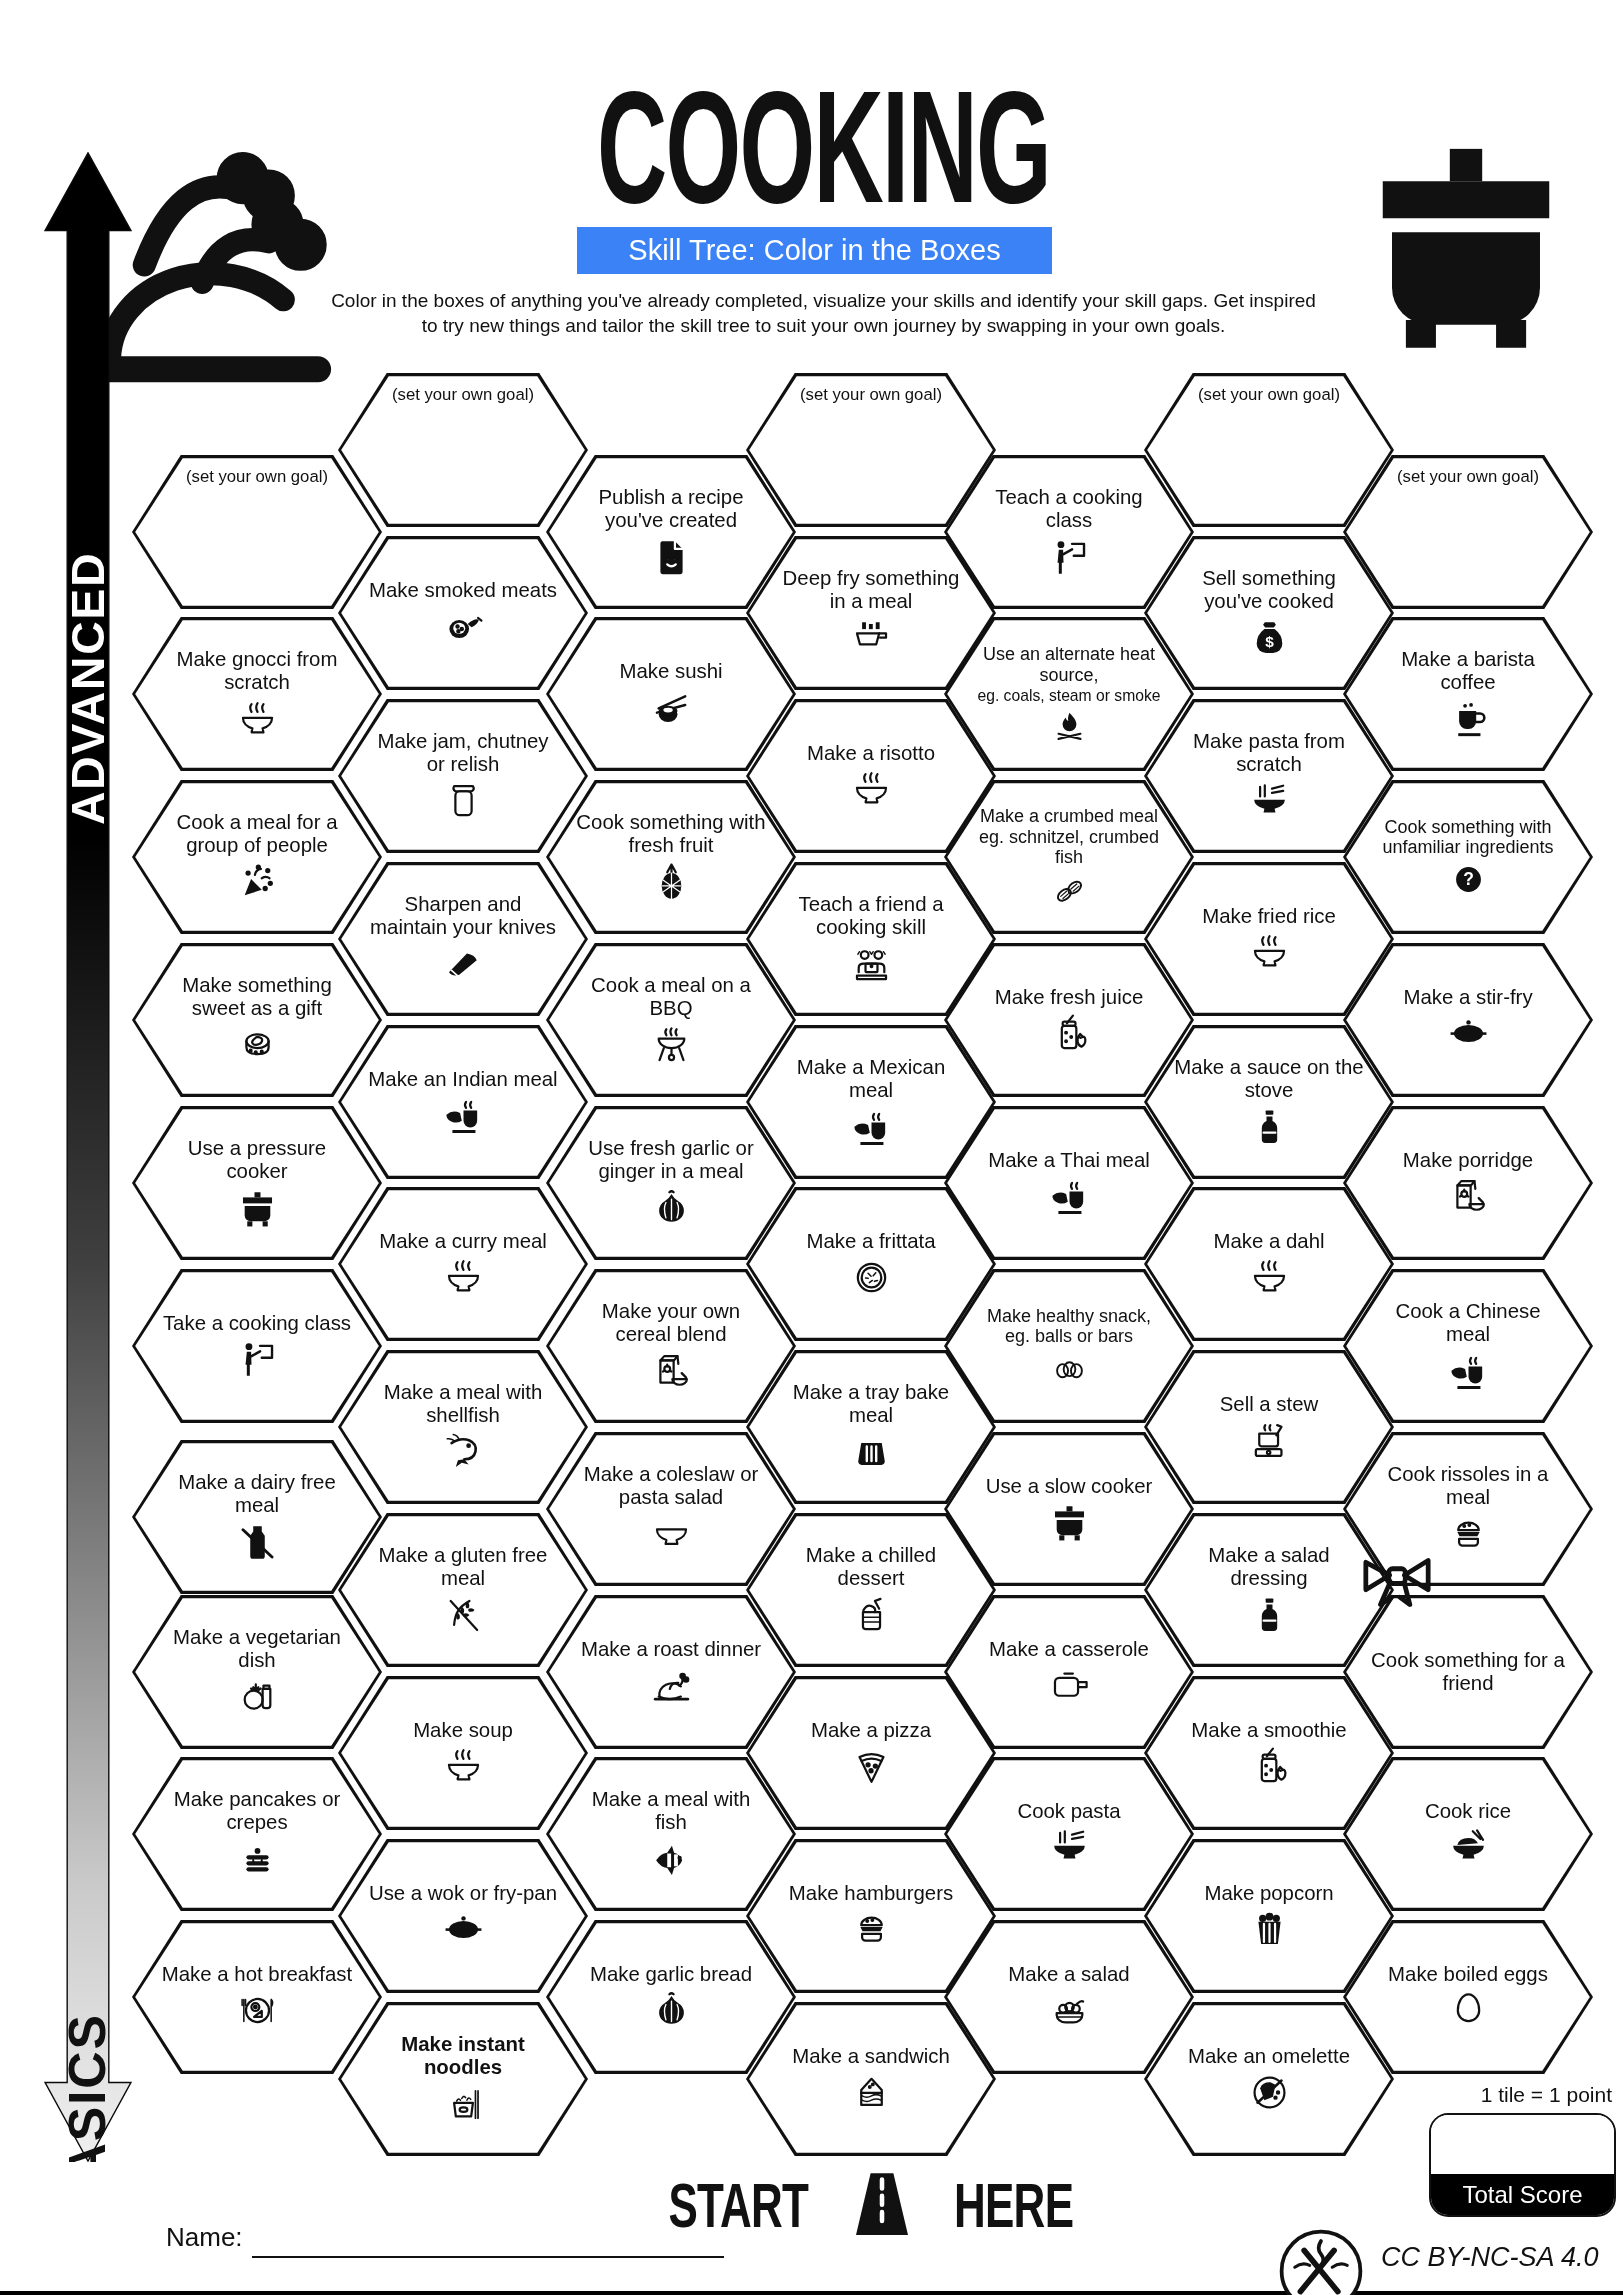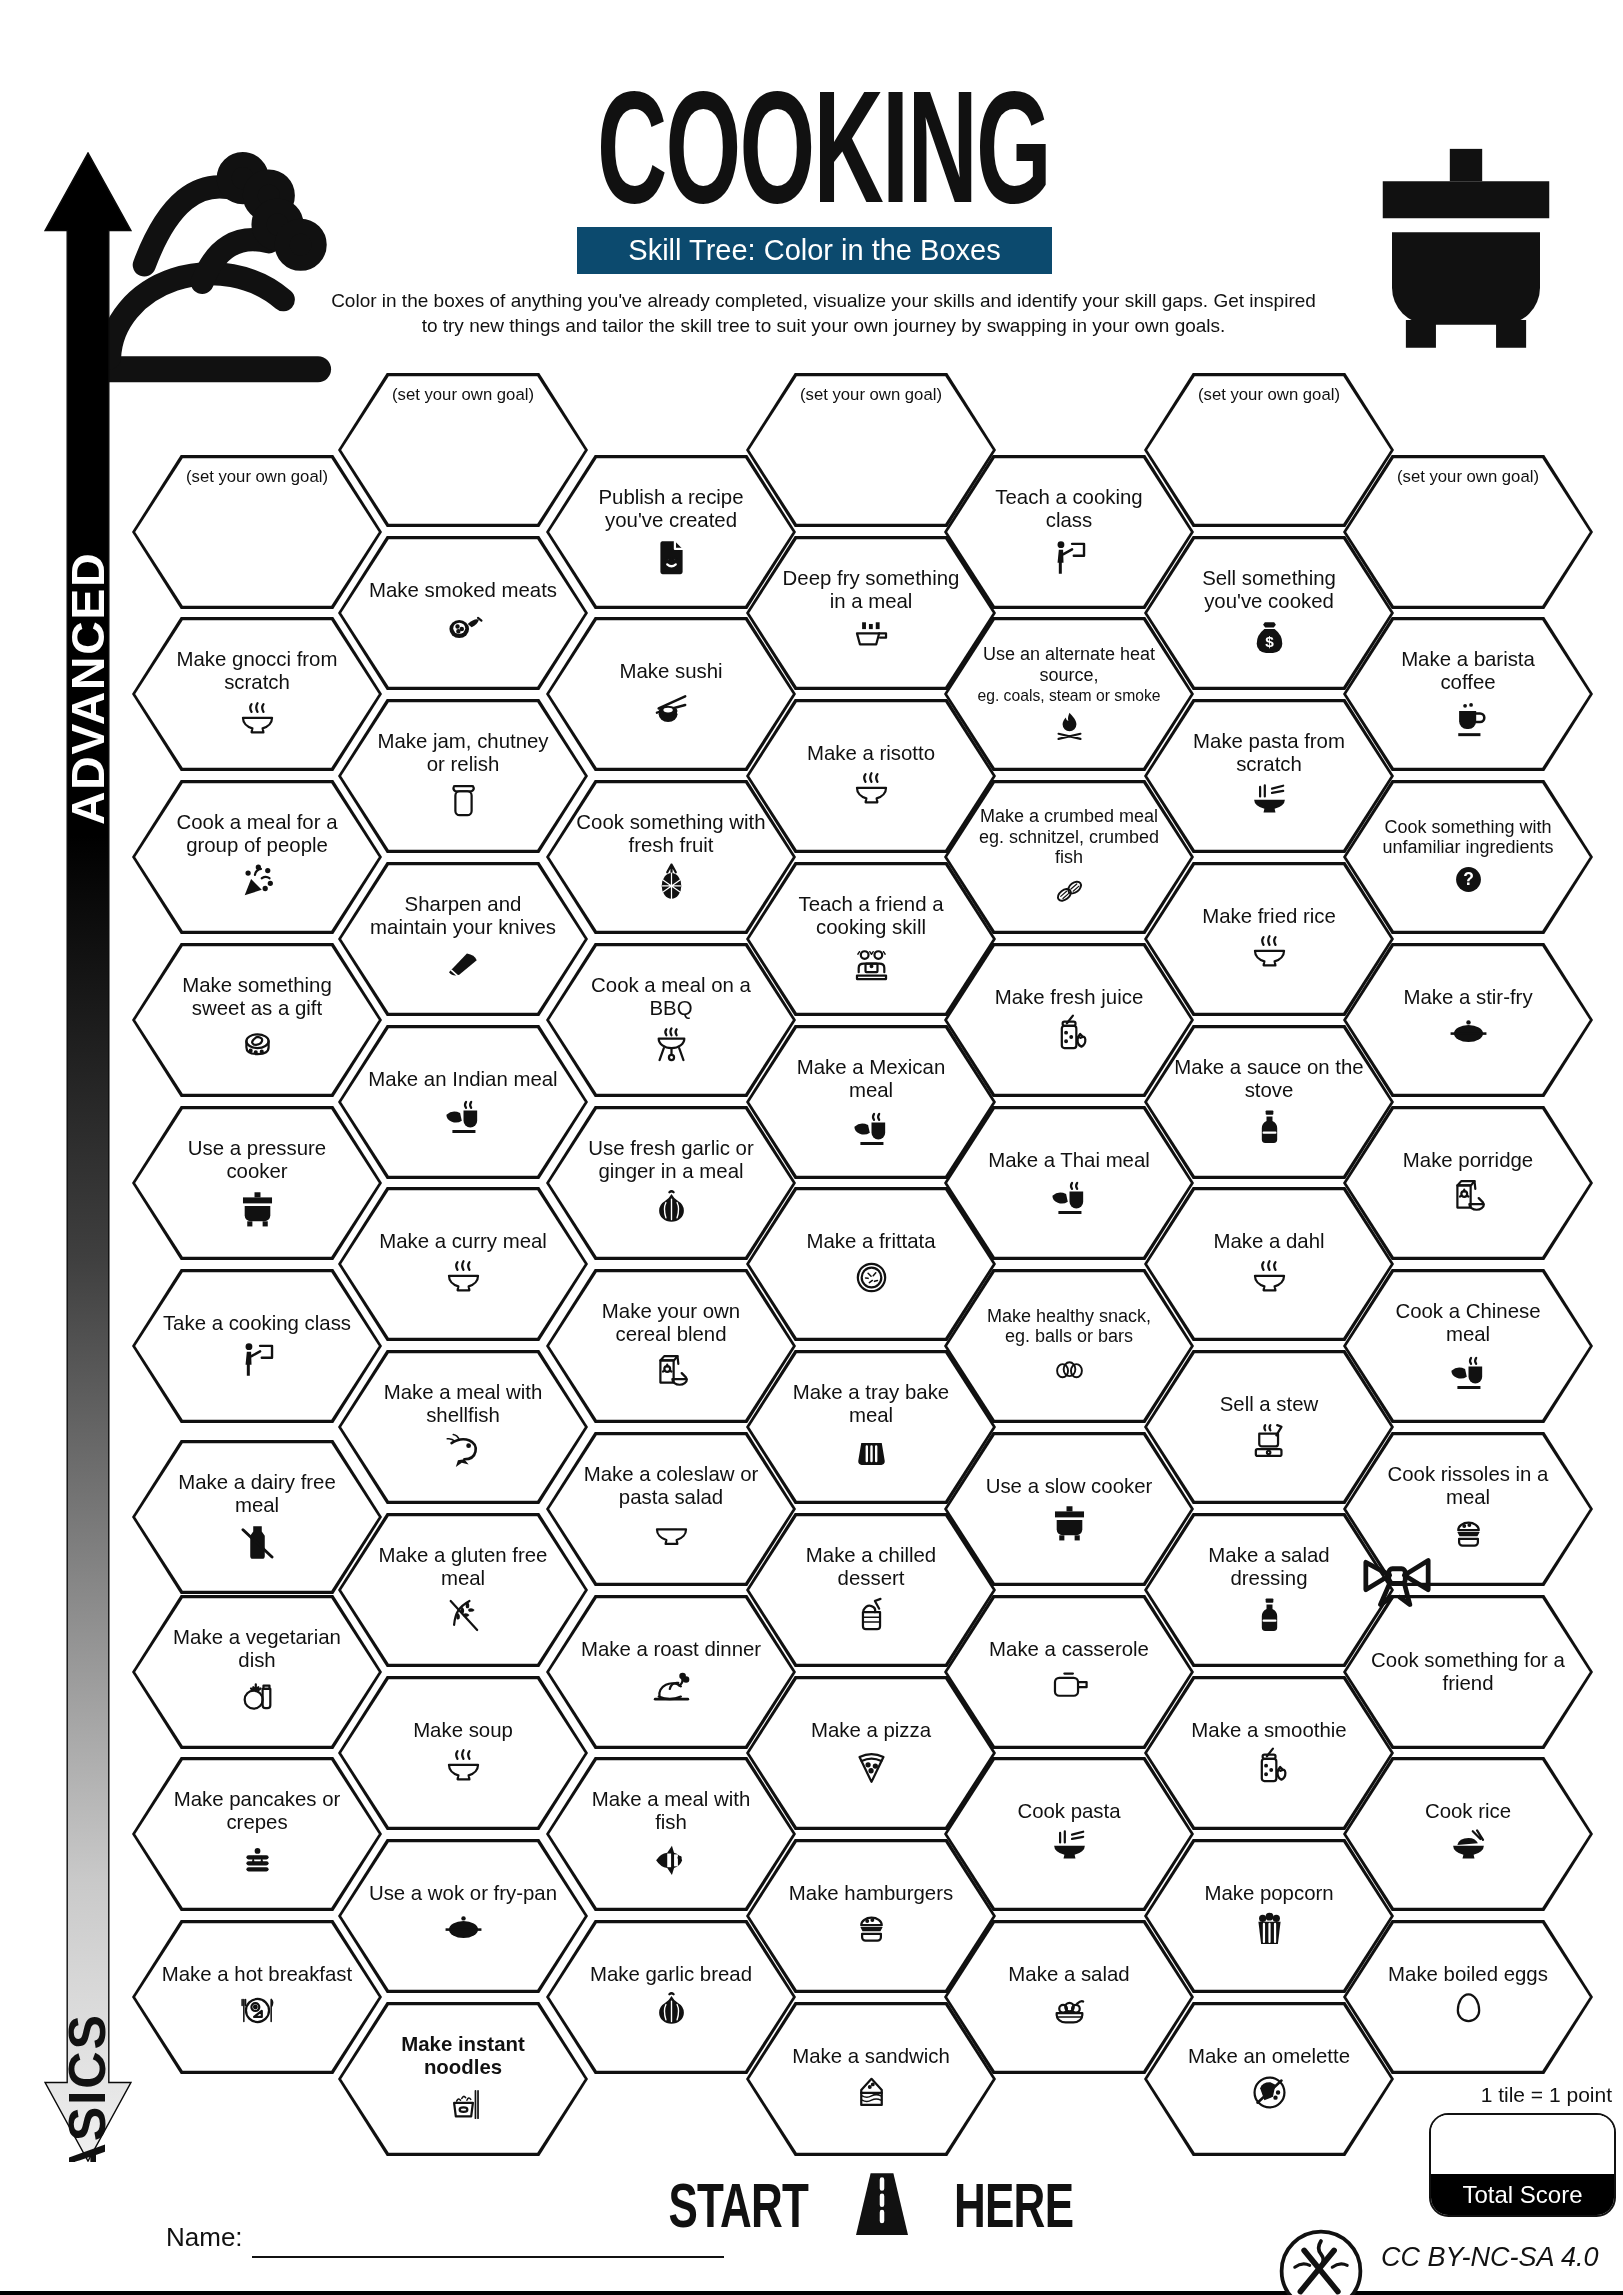--- a/index.html
+++ b/index.html
@@ -3,21 +3,21 @@
 <meta charset="utf-8">
 <style>
   html,body{margin:0;padding:0;background:#fff;}
   .poster{position:relative;width:1623px;height:2295px;background:#fff;color:#111;
     font-family:"Liberation Sans",sans-serif;overflow:hidden;margin-top:48px;}
   
   .page-title{position:absolute;left:361px;top:17.6px;width:925px;text-align:center;
     font-size:157px;font-weight:700;line-height:1;letter-spacing:-2.8px;
     transform:scale(.62,1.02);transform-origin:center top;white-space:nowrap;}
   .subtitle-banner{position:absolute;left:577px;top:179px;width:475px;height:47px;
-    background:#0c4a6e;color:#fff;text-align:center;font-size:29px;line-height:47px;}
+    background:#3b82f6;color:#fff;text-align:center;font-size:29px;line-height:47px;}
   .description{position:absolute;left:324px;top:240px;width:999px;text-align:center;
     font-size:19px;line-height:1.32;}
   .corner-icon{position:absolute;}
   
   .axis-arrow{position:absolute;left:44px;top:104px;}
   
   .hex{position:absolute;width:250px;height:154px;}
   .hex-border{position:absolute;inset:0;background:#101010;
     clip-path:polygon(0 50%,19.5% 0,80.5% 0,100% 50%,80.5% 100%,19.5% 100%);}
   .hex-face{position:absolute;inset:3.2px;background:#fff;

